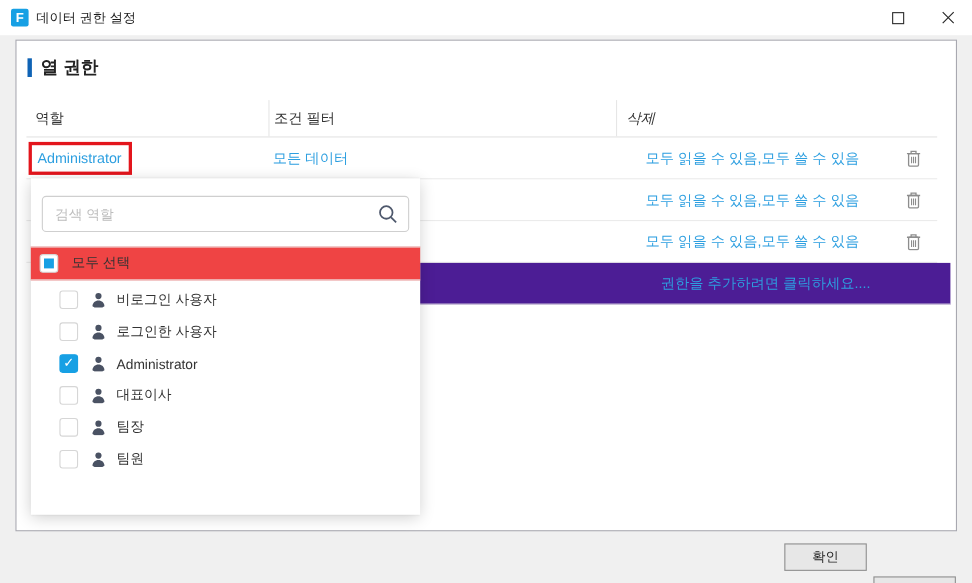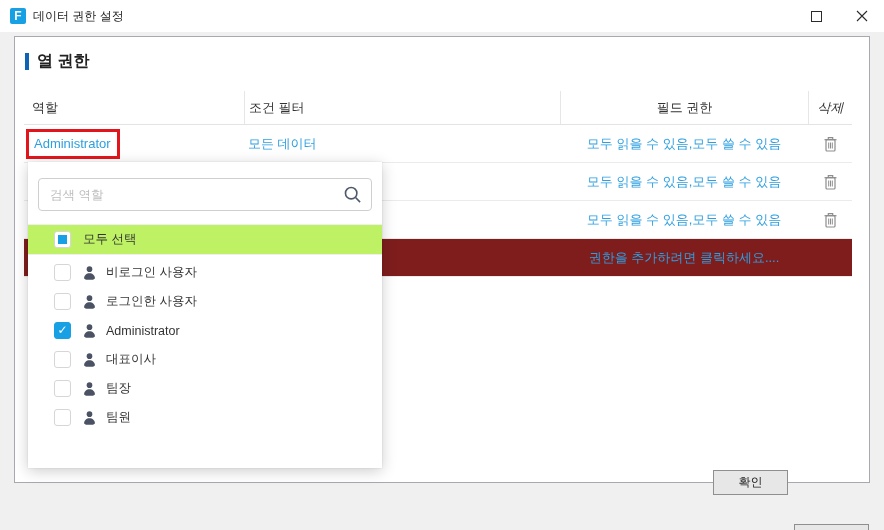--- a/index.html
+++ b/index.html
@@ -34,54 +34,54 @@
   .cell { font-size:13px; color:#333; height:100%; display:flex; align-items:center; }
   .c-role   { width:220px; padding-left:8px; }
   .c-filter { width:316px; padding-left:4px; }
   .c-field  { width:248px; justify-content:center; text-align:center; }
   .c-del    { width:44px;  justify-content:center;font-style:italic; }
   .thead .c-filter, .thead .c-field, .thead .c-del { border-left:1px solid #e6e6e6; }
   .link { color:#2d9fe0; text-decoration:none; font-size:13px; cursor:pointer; }
   .red-box { display:inline-block; border:3px solid #e3151c; padding:4px 6px 5px 5px; margin-left:-6px; }
   .trash-btn { width:22px; height:22px; display:flex; align-items:center;
     justify-content:center; cursor:pointer; }
-  .add-row { height:38px; background:#7f1d1d; border-bottom:1px solid #ebebeb; }
+  .add-row { height:38px; background:#4c1d95; border-bottom:1px solid #ebebeb;margin-left:12px; }
 
   
   .popup { position:absolute; left:28px; top:162px; width:354px; height:306px;
     background:#ffffff; box-shadow:0 3px 14px rgba(0,0,0,0.20), 0 0 2px rgba(0,0,0,0.10);
     z-index:10; }
   .search-wrap { position:absolute; left:10px; top:16px; width:334px; height:33px; }
   .search-input { width:100%; height:100%; border:1px solid #cfcfcf; border-radius:4px;
     padding:0 36px 0 11px; font-size:12.5px; color:#333; outline:none;
     font-family:"Liberation Sans","DejaVu Sans",sans-serif; }
   .search-input::placeholder { color:#bdbdbd; }
   .search-icon { position:absolute; right:10px; top:7px; }
   .select-all-row { position:absolute; left:0; top:62px; width:354px; height:31px;
-    background:#bef264; border-top:1px solid #efefef; border-bottom:1px solid #efefef;
-    display:flex; align-items:center; padding-left:26px; cursor:pointer; }
+    background:#ef4444; border-top:1px solid #efefef; border-bottom:1px solid #efefef;
+    display:flex; align-items:center; padding-left:8px; cursor:pointer; }
   .item-list { position:absolute; left:0; top:96px; width:300px; }
   .pop-item { height:29px; display:flex; align-items:center; padding-left:26px; cursor:pointer; }
   .cbx { width:17px; height:17px; border:1px solid #d6d6d6; border-radius:3px;
     background:#fff; flex:none; position:relative; }
   .cbx.checked { background:#17a0e4; border-color:#17a0e4; }
   .cbx.checked::after { content:"\2713"; position:absolute; left:0; top:0; width:15px;
     height:15px; color:#fff; font-size:12px; font-weight:bold; line-height:15px;
     text-align:center; }
   .cbx.indeterminate::after { content:""; position:absolute; left:3px; top:3px;
     width:9px; height:9px; background:#17a0e4; }
   .pop-label { font-size:12.5px; color:#333; margin-left:9px; }
   .select-all-row .pop-label { margin-left:12px; }
   .person-ic { margin-left:11px; display:flex; align-items:center; }
 
   
   .footer-btn { position:absolute; width:75px; height:25px; background:#e7e7e7;
     border:1px solid #8f8f8f; font-size:12px; color:#222; cursor:pointer;
     font-family:"Liberation Sans","DejaVu Sans",sans-serif; }
-  .btn-ok { left:713px; top:470px; }
+  .btn-ok { left:713px; top:494px; }
   .btn-cancel { left:794px; top:524px; }
 </style>
 </head>
 <body>
 
 <div class="titlebar">
   <div class="app-icon">F</div>
   <div class="win-title">데이터 권한 설정</div>
   <div class="win-controls">
     <div class="win-btn">
@@ -100,21 +100,20 @@
   <div class="section-head">
     <div class="section-bar"></div>
     <div class="section-title">열 권한</div>
   </div>
 
   <div class="table">
 
     <div class="trow thead">
       <div class="cell c-role">역할</div>
       <div class="cell c-filter">조건 필터</div>
-      <div class="cell c-field">필드 권한</div>
       <div class="cell c-del">삭제</div>
     </div>
 
     <div class="trow tbody-row">
       <div class="cell c-role">
         <span class="red-box"><a class="link">Administrator</a></span>
       </div>
       <div class="cell c-filter">
           <a class="link">모든 데이터</a>
         </div>

